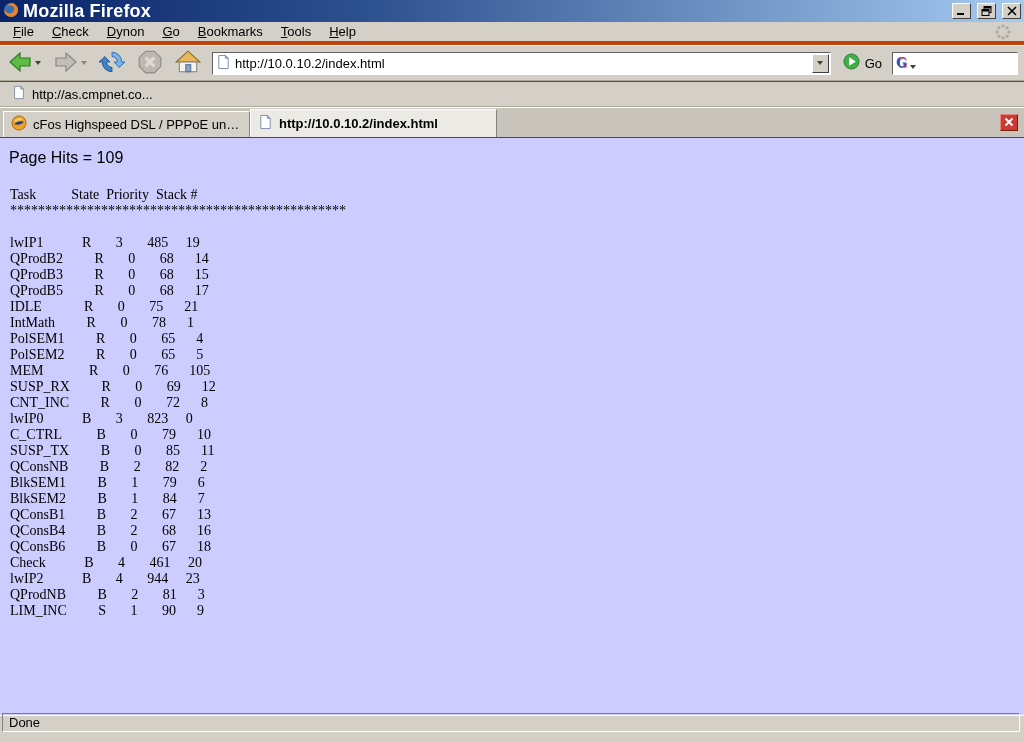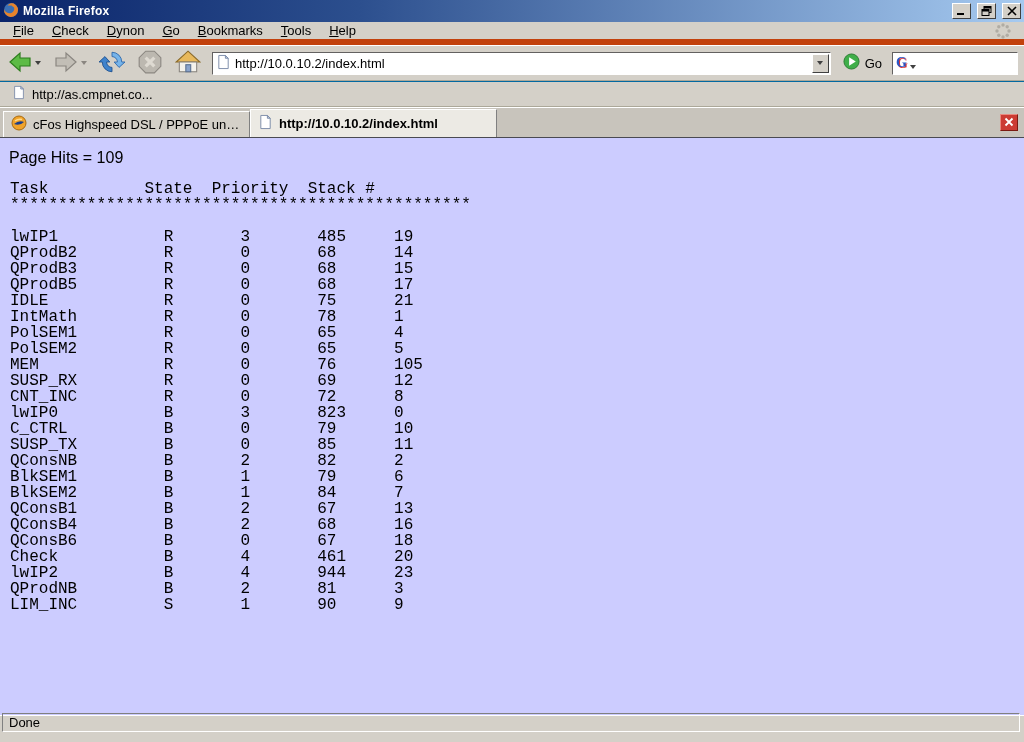--- a/index.html
+++ b/index.html
@@ -10,34 +10,34 @@
     background:#d4d0c8;
   }
   .window { display:flex; flex-direction:column; width:1024px; height:742px; }
 
   
   .titlebar {
     height:22px; flex:0 0 22px;
     background:linear-gradient(to right,#0a246a 0%,#2c4f8e 35%,#a6caf0 100%);
     display:flex; align-items:center; padding:0 3px; gap:4px;
   }
-  .title-text { color:#fff; font-weight:bold; font-size:12px; letter-spacing:.2px; }
+  .title-text { color:#fff; font-weight:bold; font-size:18px; letter-spacing:.2px; }
   .title-spacer { flex:1; }
   .win-btn {
     width:19px; height:16px; background:#d4d0c8; margin-left:2px;
     border:1px solid; border-color:#fff #404040 #404040 #fff;
     display:flex; align-items:center; justify-content:center;
   }
   .win-btn svg { display:block; }
 
   
   .menubar {
     height:23px; flex:0 0 23px; background:#d4d0c8;
     display:flex; align-items:center; padding:0 4px;
-    border-bottom:6px solid #c2410c;
+    border-bottom:4px solid #c2410c;
   }
   .menu-item { padding:3px 9px; cursor:default; }
   .menu-item::first-letter { text-decoration:underline; }
   .throbber { margin-left:auto; margin-right:8px; display:flex; }
 
   
   .navbar {
     height:36px; flex:0 0 36px; background:#d4d0c8;
     display:flex; align-items:center; padding:0 4px;
     border-top:1px solid #fff; border-bottom:1px solid #aca899;
@@ -94,22 +94,22 @@
   .tab-close {
     width:18px; height:17px; align-self:center; margin:0 2px 4px 0;
     background:#cc3b33; border:1px solid; border-color:#e8897f #7a1a12 #7a1a12 #e8897f;
     display:flex; align-items:center; justify-content:center;
   }
 
   
   .content { flex:1; background:#ccccff; overflow:hidden; }
   .page-hits { font-family:Liberation Sans, sans-serif; font-size:16px; margin:11px 0 6px 9px; }
   .task-pre {
-    font-family:Liberation Mono, monospace;
-    font-size:16px; line-height:16px; margin:14px 0 0 10px; white-space:pre;
+    font-family:Liberation Serif, serif;
+    font-size:14px; line-height:16px; margin:20px 0 0 10px; white-space:pre;
   }
 
   
   .statusbar {
     height:27px; flex:0 0 27px; background:#d4d0c8;
     display:flex; align-items:center; padding:3px 4px 16px 2px;
     border-top:1px solid #fff;
   }
   .status-field {
     flex:1; height:19px; display:flex; align-items:center; padding-left:6px;

